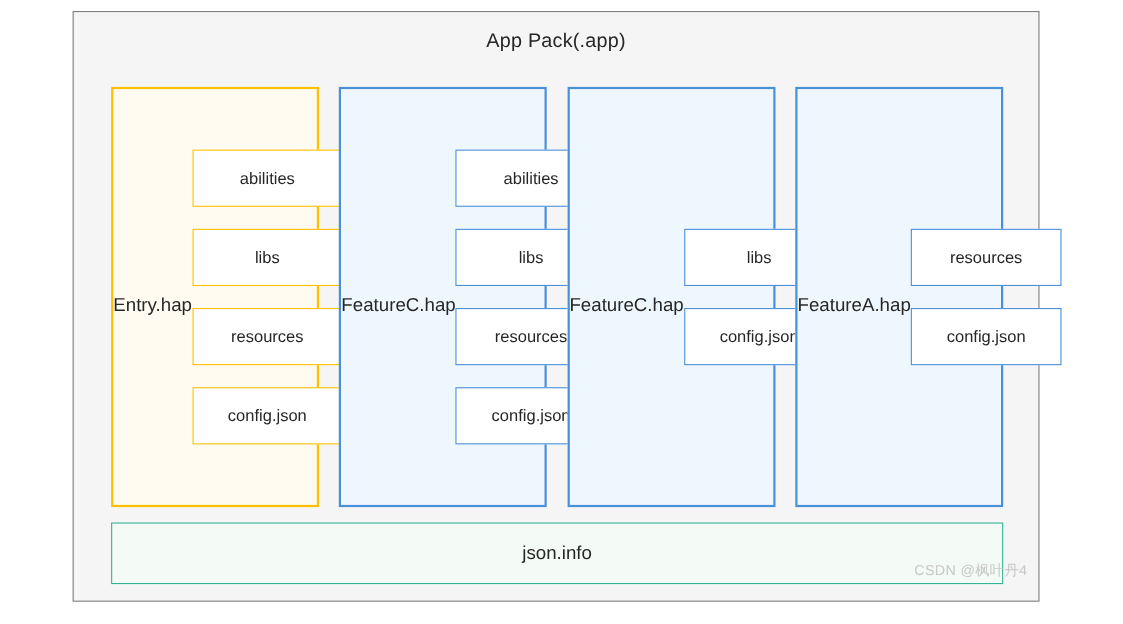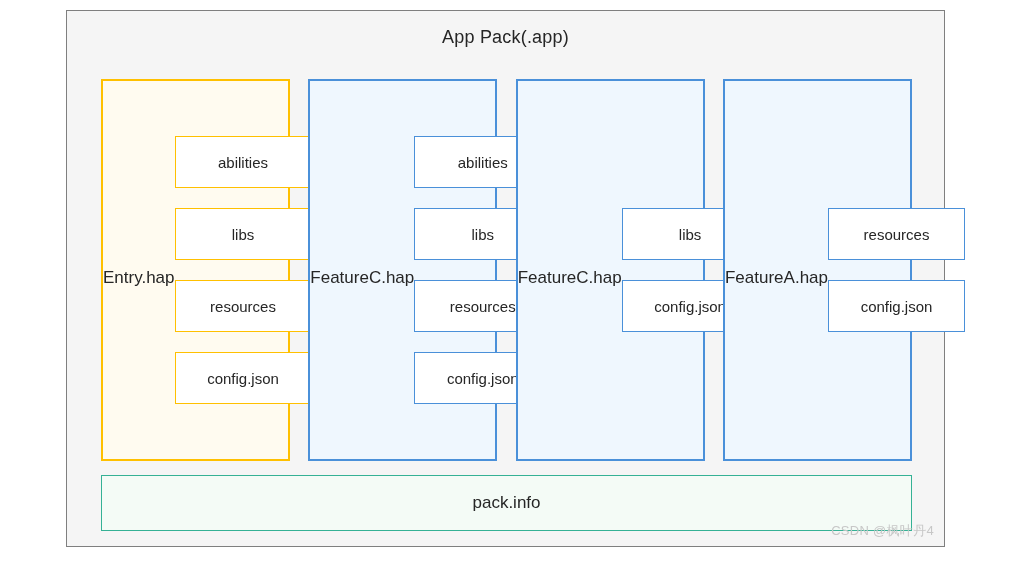--- a/index.html
+++ b/index.html
@@ -124,21 +124,21 @@
     align-items: center;
     justify-content: center;
     font-size: 17px;
     color: #262626;
   }
 
   
   .watermark {
     position: absolute;
     right: 10px;
-    bottom: 6px;
+    bottom: 18px;
     font-size: 13px;
     color: #c7c7c7;
     letter-spacing: .3px;
     white-space: nowrap;
     pointer-events: none;
     text-align: center;
   }
 </style>
 </head>
 <body>
@@ -182,18 +182,18 @@
       <div class="hap-col accent-blue">
         <div class="hap-title">FeatureA.hap</div>
         <div class="hap-items">
           <div class="hap-item">resources</div>
           <div class="hap-item">config.json</div>
         </div>
       </div>
 
     </div>
 
-    <div class="packinfo">pack.info</div>
+    <div class="packinfo">json.info</div>
 
     <div class="watermark">CSDN @枫叶丹4</div>
 
   </div>
 </div>
 
 </body></html>

